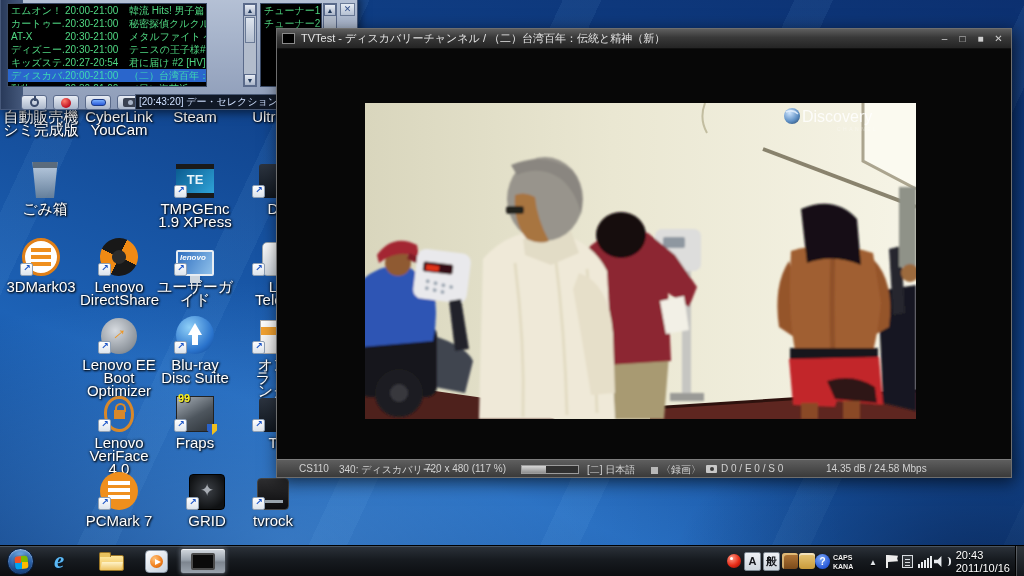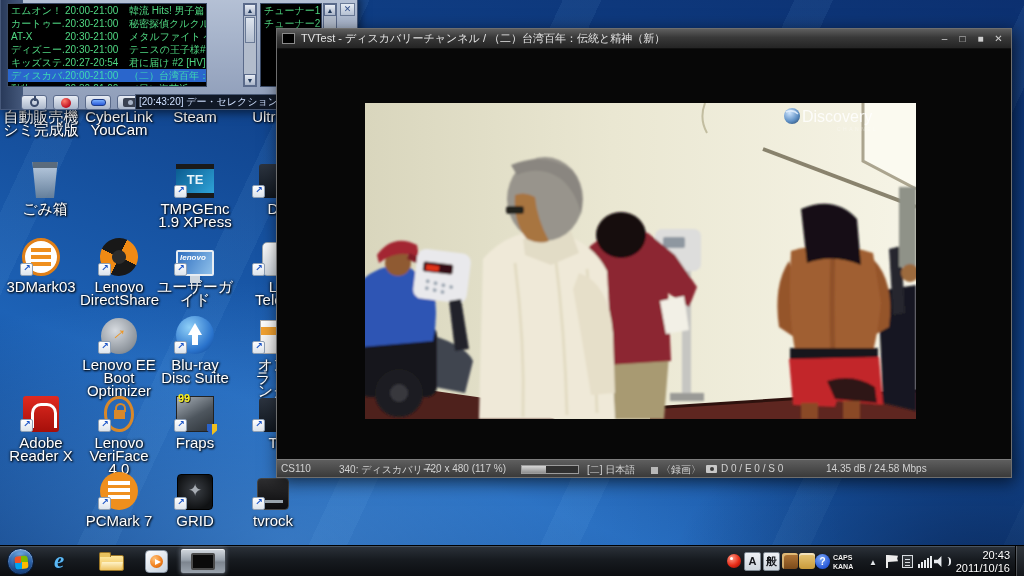--- a/index.html
+++ b/index.html
@@ -145,21 +145,21 @@
   .chev::after{content:"\25B2"}
   .flagico{position:absolute;left:886px;top:9px;width:2px;height:13px;background:#ececec}
   .flagico::after{content:"";position:absolute;left:2px;top:0;width:10px;height:7px;background:#ececec;clip-path:polygon(0 0,100% 10%,92% 50%,100% 90%,0 100%)}
   .docico{position:absolute;left:902px;top:9px;width:11px;height:13px;border:1px solid #d8dce0;background:rgba(240,244,248,.12)}
   .docico::after{content:"";position:absolute;left:2px;right:2px;top:3px;height:1px;background:#d8dce0;box-shadow:0 3px 0 #d8dce0,0 6px 0 #d8dce0}
   .bars{position:absolute;left:918px;top:9px;display:flex;align-items:flex-end;gap:1px;height:13px}
   .bars i{display:block;width:2px;background:#e8ebee}
   .spk{position:absolute;left:934px;top:10px;width:12px;height:11px;background:#e8ebee;
     clip-path:polygon(0 33%,32% 33%,62% 0,62% 100%,32% 67%,0 67%)}
   .spk2{position:absolute;left:947px;top:11px;width:4px;height:9px;border-right:2px solid #e8ebee;border-radius:0 7px 7px 0}
-  #clock{position:absolute;right:14px;top:3px;text-align:right;font-size:11px;line-height:13px;color:#fff;text-shadow:0 1px 1px #000;white-space:nowrap}
+  #clock{position:absolute;right:14px;top:3px;font-size:11px;line-height:13px;color:#fff;text-shadow:0 1px 1px #000;white-space:nowrap}
   #showdesk{position:absolute;right:0;top:0;width:9px;height:31px;border-left:1px solid #000;
     box-shadow:inset 1px 0 0 rgba(255,255,255,.22);background:linear-gradient(#30363d,#14171b)}
 </style>
 </head>
 <body>
 
 <div id="stage">
 
   <div class="dcell" style="left:2px;top:66px">
     <div class="dicon">
@@ -259,27 +259,20 @@
     <div class="dlabel">Lenovo EE Boot Optimizer</div>
   </div>
   <div class="dcell c4" style="left:234px;top:314px">
     <div class="dicon">
         <span class="art a-onra"></span>
         <span class="sc"></span>
       </div>
     <div class="dlabel">オンラ ピンク</div>
   </div>
 
-  <div class="dcell" style="left:2px;top:392px">
-    <div class="dicon">
-        <span class="art a-adobe"></span>
-        <span class="sc"></span>
-      </div>
-    <div class="dlabel">Adobe Reader X</div>
-  </div>
   <div class="dcell" style="left:80px;top:392px">
     <div class="dicon">
         <span class="art a-verif"></span>
         <span class="sc"></span>
       </div>
     <div class="dlabel">Lenovo VeriFace 4.0</div>
   </div>
   <div class="dcell" style="left:156px;top:392px">
     <div class="dicon">
         <span class="art a-fraps">
@@ -297,21 +290,21 @@
     <div class="dlabel">T</div>
   </div>
 
   <div class="dcell" style="left:80px;top:470px">
     <div class="dicon">
         <span class="art a-pcmark"></span>
         <span class="sc"></span>
       </div>
     <div class="dlabel">PCMark 7</div>
   </div>
-  <div class="dcell" style="left:156px;top:470px">
+  <div class="dcell" style="left:168px;top:470px">
     <div class="dicon">
         <span class="art a-grid"></span>
         <span class="sc"></span>
       </div>
     <div class="dlabel">GRID</div>
   </div>
   <div class="dcell c4" style="left:234px;top:470px">
     <div class="dicon">
         <span class="art a-tvri"></span>
         <span class="sc"></span>
@@ -490,21 +483,21 @@
       </g>
       <g>
         <circle cx="427" cy="13" r="8" fill="url(#globeg)"></circle>
         <path d="M421,9 q7,-3 12,2" stroke="#e8f2ff" stroke-width="1.5" fill="none" opacity=".8"></path>
         <text x="437" y="19" font-size="16" fill="#ffffff" fill-opacity="0.82">Discovery</text>
         <text x="472" y="28" font-size="5" letter-spacing="2.5" fill="#ffffff" fill-opacity="0.35">CHANNEL</text>
       </g>
     </svg>
 
     <div id="tvt-status">
-      <span class="sb" style="left:4px">CS110</span>
+      <span class="sb" style="left:22px">CS110</span>
       <span class="sb" style="left:62px">340: ディスカバリー..</span>
       <span class="sb" style="left:148px">720 x 480 (117 %)</span>
       <span class="vol">
           <i></i>
         </span>
       <span class="sb" style="left:310px">[二] 日本語</span>
       <span class="sb" style="left:374px"><span class="recsq"></span><span>〈録画〉</span></span>
       <span class="sb" style="left:429px"><span class="camico"></span><span>D 0 / E 0 / S 0</span></span>
       <span class="sb" style="left:549px">14.35 dB / 24.58 Mbps</span>
     </div>

